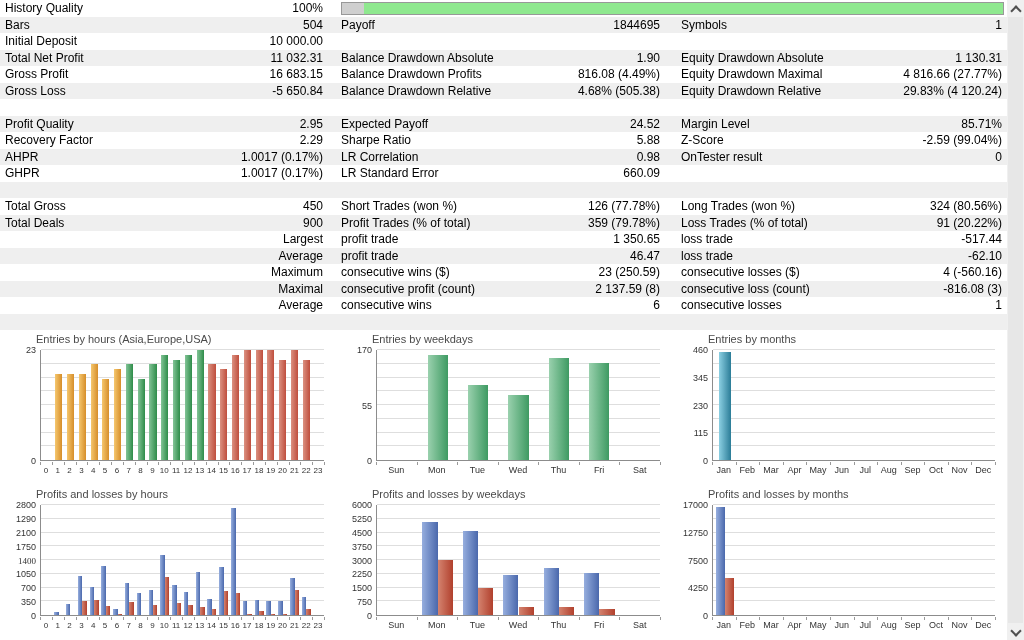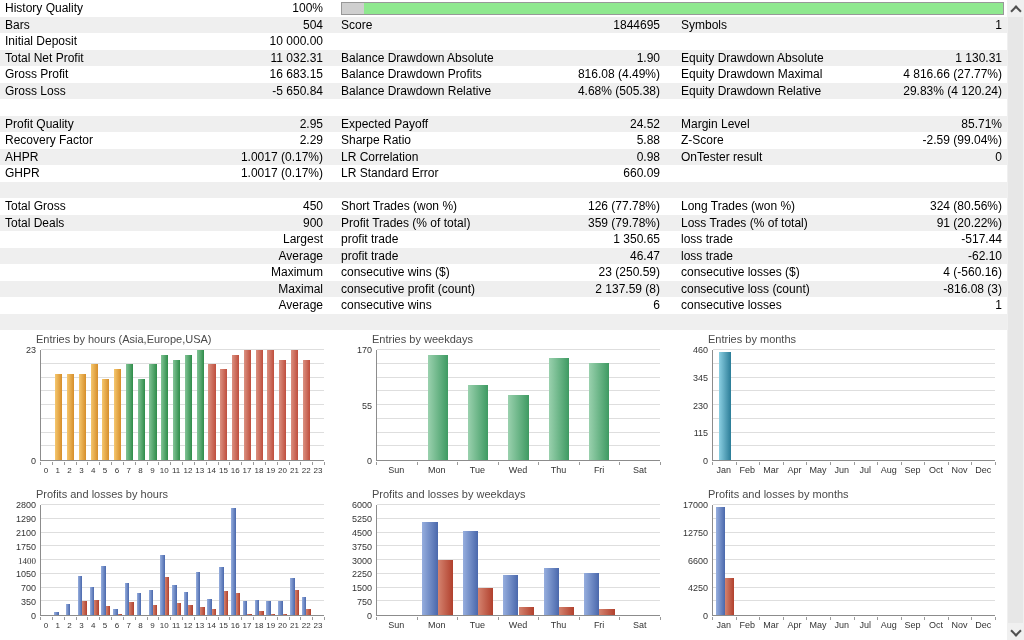--- a/index.html
+++ b/index.html
@@ -54,21 +54,21 @@
         <div class="pbar" style="background: rgb(143, 232, 143);">
           <div class="pgrey" style="width: 3.4%; background: rgb(207, 207, 207);"></div>
         </div>
       </div>
       <div class="srow alt">
         <div class="cell c1">
           <div class="lab">Bars</div>
           <div class="val">504</div>
         </div>
         <div class="cell c2">
-          <div class="lab">Score</div>
+          <div class="lab">Payoff</div>
           <div class="val">1844695</div>
         </div>
         <div class="cell c3">
           <div class="lab">Symbols</div>
           <div class="val">1</div>
         </div>
       </div>
       <div class="srow">
         <div class="cell c1">
           <div class="lab">Initial Deposit</div>
@@ -669,21 +669,21 @@
           <div class="grid" style="bottom: 50%;"></div>
           <div class="grid" style="bottom: 62.5%;"></div>
           <div class="grid" style="bottom: 75%;"></div>
           <div class="grid" style="bottom: 87.5%;"></div>
           <div class="grid" style="bottom: 100%;"></div>
           <div class="bar" style="left: 1%; width: 3.16667%; height: 98.1353%; background: linear-gradient(to right, rgb(150, 174, 222), rgb(74, 104, 172));"></div>
           <div class="bar" style="left: 4.16667%; width: 3.16667%; height: 33.2353%; background: linear-gradient(to right, rgb(212, 131, 111), rgb(177, 64, 45));"></div>
         </div>
         <div class="ylab" style="top: 126px;">0</div>
         <div class="ylab" style="top: 98.25px;">4250</div>
-        <div class="ylab" style="top: 70.5px;">6600</div>
+        <div class="ylab" style="top: 70.5px;">7500</div>
         <div class="ylab" style="top: 42.75px;">12750</div>
         <div class="ylab" style="top: 15px;">17000</div>
         <div class="xaxis">
           <div class="tick" style="left: 0%;"></div>
           <div class="tick" style="left: 8.33333%;"></div>
           <div class="tick" style="left: 16.6667%;"></div>
           <div class="tick" style="left: 25%;"></div>
           <div class="tick" style="left: 33.3333%;"></div>
           <div class="tick" style="left: 41.6667%;"></div>
           <div class="tick" style="left: 50%;"></div>

